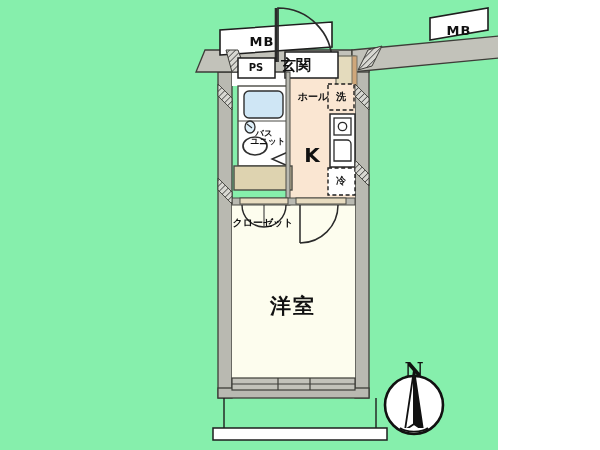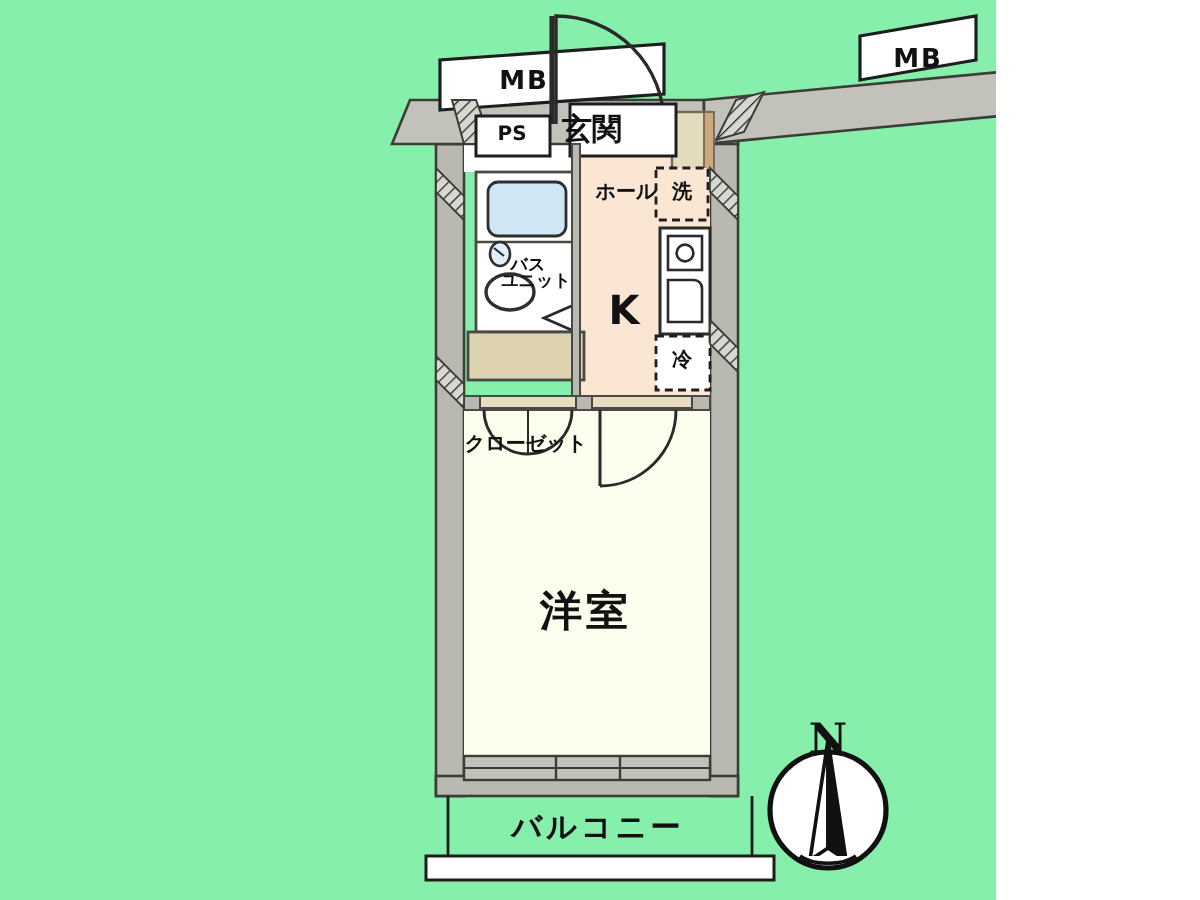--- a/index.html
+++ b/index.html
@@ -233,17 +233,16 @@
   <div class="lbl lbl-center t-tiny" style="left:264px; top:133px;">バス</div>
 
   <div class="lbl lbl-center t-k" style="left:312px; top:155px;">K</div>
 
   <div class="lbl lbl-center t-box" style="left:341px; top:181px;">冷</div>
 
   <div class="lbl lbl-center t-small" style="left:263px; top:178px;margin-top:45px;">クローゼット</div>
 
   <div class="lbl lbl-center t-room" style="left:293px; top:286px;margin-top:20px;">洋室</div>
 
-  <div class="lbl lbl-center t-balcony" style="left:299px; top:414px;">バルコニー</div>
 
   <div class="lbl lbl-center t-n" style="left:414px; top:369px;">N</div>
 
 </div>
 
 </body></html>

